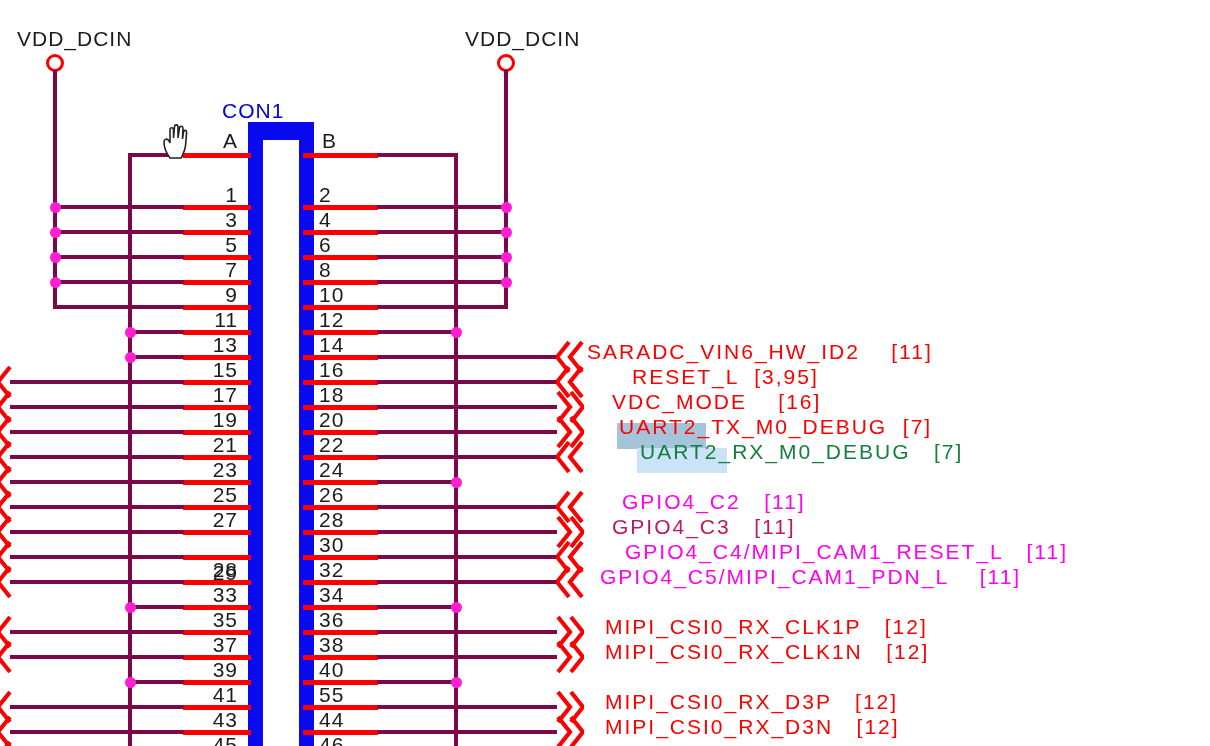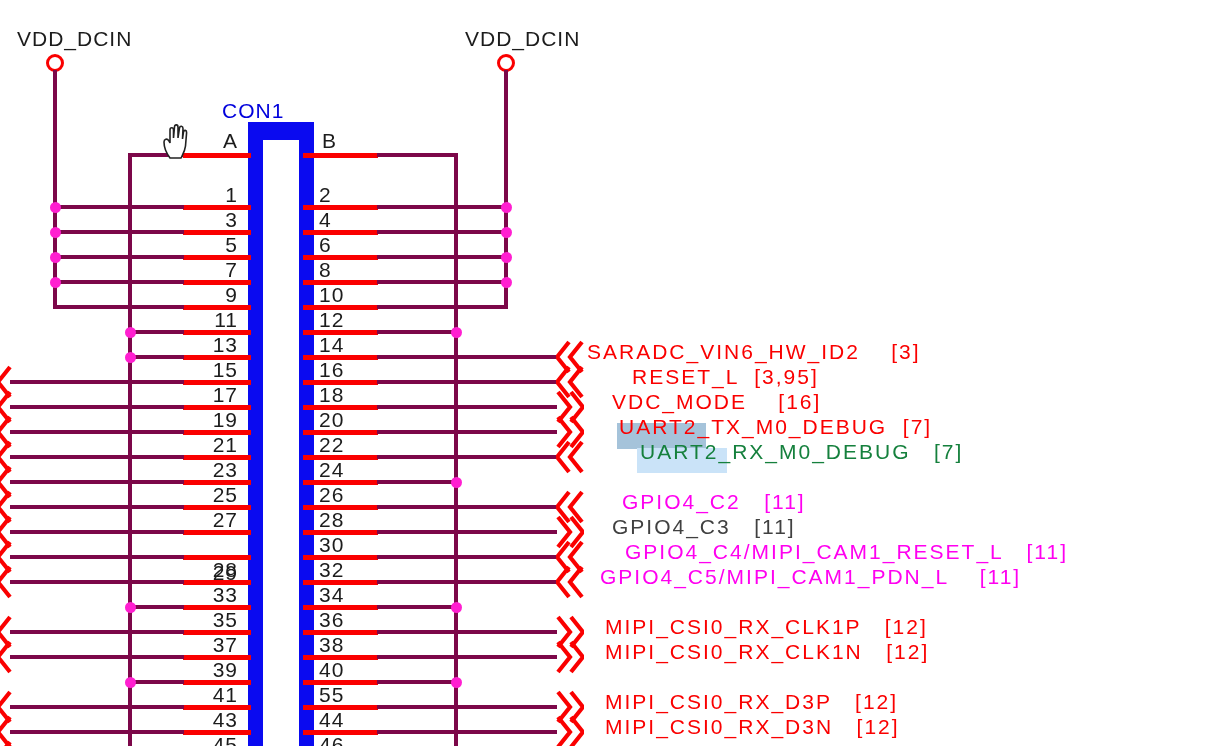--- a/index.html
+++ b/index.html
@@ -99,21 +99,21 @@
       <div class="num" style="left: 319px; top: 332px;">14</div>
       <div class="stub" style="left: 183px; top: 355px; width: 68px; background: rgb(250, 0, 0);"></div>
       <div class="stub" style="left: 303px; top: 355px; width: 75px; background: rgb(250, 0, 0);"></div>
       <div class="wire" style="left: 128px; top: 355px; width: 56px; background: rgb(124, 7, 73);"></div>
       <div class="dot" style="left: 124.5px; top: 351.5px; background: rgb(255, 31, 208);"></div>
       <div class="wire" style="left: 377px; top: 355px; width: 180px; background: rgb(124, 7, 73);"></div>
       <div class="chev" style="left: 556px; top: 340px;"><svg width="28" height="34" viewBox="0 0 28 34" fill="none" stroke="#fa0000" stroke-width="4.2">
           <polyline points="13,2 1,17 13,32"></polyline>
           <polyline points="26,2 14,17 26,32"></polyline>
         </svg></div>
-      <div class="netlabel" style="left: 587px; top: 340px; color: rgb(250, 0, 0);">SARADC_VIN6_HW_ID2    [3]</div>
+      <div class="netlabel" style="left: 587px; top: 340px; color: rgb(250, 0, 0);">SARADC_VIN6_HW_ID2    [11]</div>
       <div class="num" style="right: 972px; top: 357px;">15</div>
       <div class="num" style="left: 319px; top: 357px;">16</div>
       <div class="stub" style="left: 183px; top: 380px; width: 68px; background: rgb(250, 0, 0);"></div>
       <div class="stub" style="left: 303px; top: 380px; width: 75px; background: rgb(250, 0, 0);"></div>
       <div class="wire" style="left: 10px; top: 380px; width: 174px; background: rgb(124, 7, 73);"></div>
       <div class="chev" style="left: -16px; top: 365px;"><svg width="28" height="34" viewBox="0 0 28 34" fill="none" stroke="#fa0000" stroke-width="4.2">
           <polyline points="13,2 1,17 13,32"></polyline>
           <polyline points="26,2 14,17 26,32"></polyline>
         </svg></div>
       <div class="wire" style="left: 377px; top: 380px; width: 180px; background: rgb(124, 7, 73);"></div>
@@ -200,21 +200,21 @@
       <div class="wire" style="left: 10px; top: 530px; width: 174px; background: rgb(124, 7, 73);"></div>
       <div class="chev" style="left: -16px; top: 515px;"><svg width="28" height="34" viewBox="0 0 28 34" fill="none" stroke="#fa0000" stroke-width="4.2">
           <polyline points="13,2 1,17 13,32"></polyline>
           <polyline points="26,2 14,17 26,32"></polyline>
         </svg></div>
       <div class="wire" style="left: 377px; top: 530px; width: 180px; background: rgb(124, 7, 73);"></div>
       <div class="chev" style="left: 556px; top: 515px;"><svg width="28" height="34" viewBox="0 0 28 34" fill="none" stroke="#fa0000" stroke-width="4.2">
           <polyline points="2,2 14,17 2,32"></polyline>
           <polyline points="15,2 27,17 15,32"></polyline>
         </svg></div>
-      <div class="netlabel" style="left: 612px; top: 515px; color: #404040;">GPIO4_C3   [11]</div>
+      <div class="netlabel" style="left: 612px; top: 515px; color: #be185d;">GPIO4_C3   [11]</div>
       <div class="num" style="right: 972px; top: 560px; margin-left: 48px;">29</div>
       <div class="num" style="left: 319px; top: 532px;">30</div>
       <div class="stub" style="left: 183px; top: 555px; width: 68px; background: rgb(250, 0, 0);"></div>
       <div class="stub" style="left: 303px; top: 555px; width: 75px; background: rgb(250, 0, 0);"></div>
       <div class="wire" style="left: 10px; top: 555px; width: 174px; background: rgb(124, 7, 73);"></div>
       <div class="chev" style="left: -16px; top: 540px;"><svg width="28" height="34" viewBox="0 0 28 34" fill="none" stroke="#fa0000" stroke-width="4.2">
           <polyline points="13,2 1,17 13,32"></polyline>
           <polyline points="26,2 14,17 26,32"></polyline>
         </svg></div>
       <div class="wire" style="left: 377px; top: 555px; width: 180px; background: rgb(124, 7, 73);"></div>

